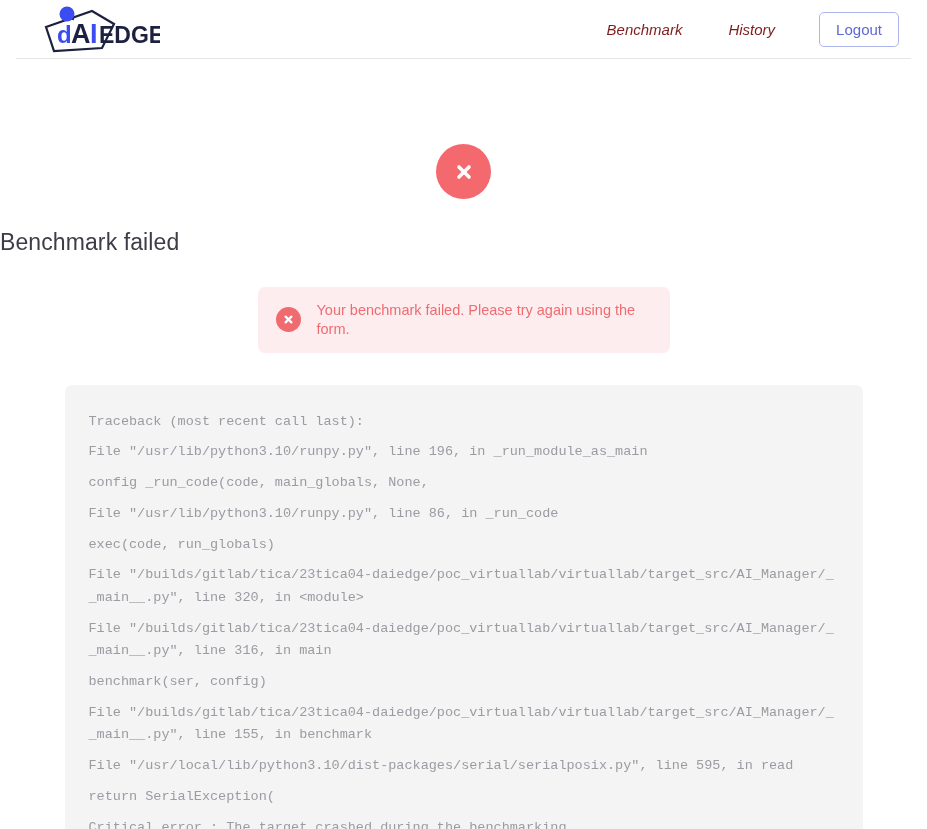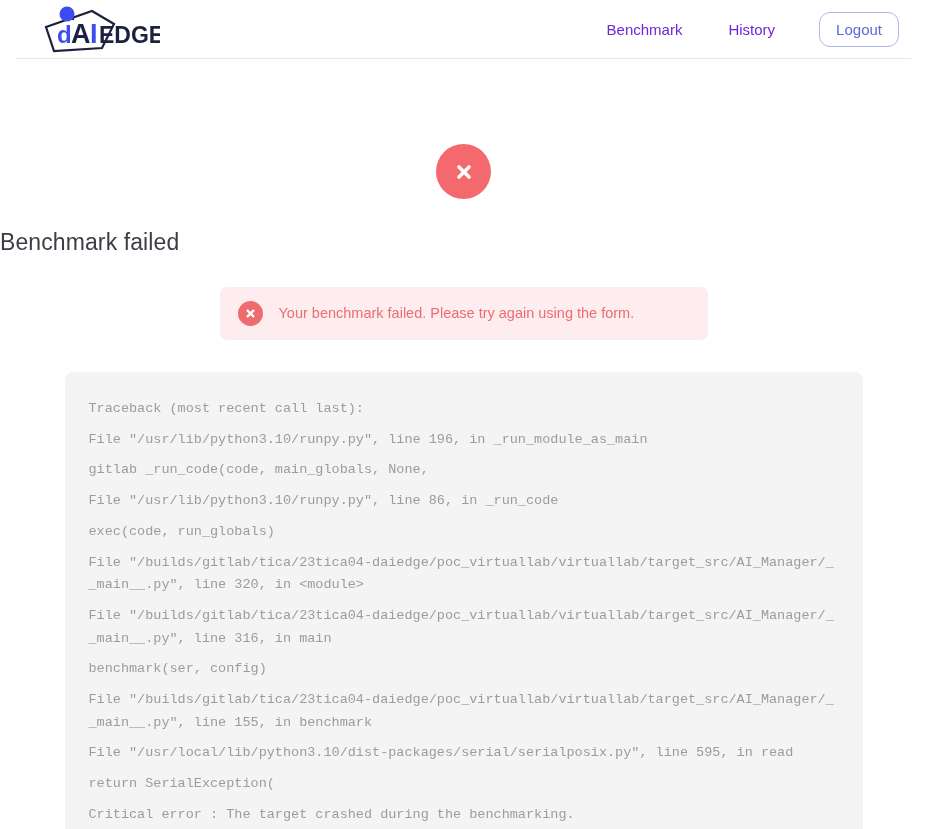--- a/index.html
+++ b/index.html
@@ -39,34 +39,35 @@
   .logo-svg { display: block; }
 
   .nav {
     display: flex;
     align-items: center;
     padding-right: 28px;
     gap: 0;
   }
   .nav-link {
     font-size: 15px;
-    color: #6d28d9;
+    color: #7f1d1d;
     padding: 6px 14px;
     margin-right: 18px;
     text-decoration: none;
     white-space: nowrap;
+    font-style: italic;
   }
   .nav-link:last-of-type { margin-right: 30px; }
   .logout-btn {
     font-family: "Liberation Sans", sans-serif;
     font-size: 15px;
     color: #5d68d6;
     background: #ffffff;
     border: 1px solid #aeb6ee;
-    border-radius: 11px;
+    border-radius: 5px;
     padding: 8px 16px;
     cursor: pointer;
     line-height: 1.15;
   }
 
   
   .main { width: 927px; }
 
   .status-icon-wrap {
     display: flex;
@@ -92,21 +93,21 @@
     letter-spacing: 0.1px;
   }
 
   
   .alert-wrap {
     display: flex;
     justify-content: center;
     margin-top: 31px;
   }
   .alert {
-    width: 488px;
+    width: 412px;
     background: #fdedee;
     border-radius: 7px;
     padding: 14px 18px;
     display: flex;
     align-items: center;
     gap: 16px;
   }
   .alert-icon {
     flex: 0 0 auto;
     width: 25px;
@@ -194,21 +195,21 @@
         </svg>
       </div>
       <div class="alert-text">Your benchmark failed. Please try again using the form.</div>
     </div>
   </div>
 
   <div class="trace-wrap">
     <div class="trace-panel" id="trace-panel">
         <div class="trace-line">Traceback (most recent call last):</div>
         <div class="trace-line">File "/usr/lib/python3.10/runpy.py", line 196, in _run_module_as_main</div>
-        <div class="trace-line">gitlab _run_code(code, main_globals, None,</div>
+        <div class="trace-line">config _run_code(code, main_globals, None,</div>
         <div class="trace-line">File "/usr/lib/python3.10/runpy.py", line 86, in _run_code</div>
         <div class="trace-line">exec(code, run_globals)</div>
         <div class="trace-line">File "/builds/gitlab/tica/23tica04-daiedge/poc_virtuallab/virtuallab/target_src/AI_Manager/__main__.py", line 320, in &lt;module&gt;</div>
         <div class="trace-line">File "/builds/gitlab/tica/23tica04-daiedge/poc_virtuallab/virtuallab/target_src/AI_Manager/__main__.py", line 316, in main</div>
         <div class="trace-line">benchmark(ser, config)</div>
         <div class="trace-line">File "/builds/gitlab/tica/23tica04-daiedge/poc_virtuallab/virtuallab/target_src/AI_Manager/__main__.py", line 155, in benchmark</div>
         <div class="trace-line">File "/usr/local/lib/python3.10/dist-packages/serial/serialposix.py", line 595, in read</div>
         <div class="trace-line">return SerialException(</div>
         <div class="trace-line">Critical error : The target crashed during the benchmarking.</div>
       </div>

